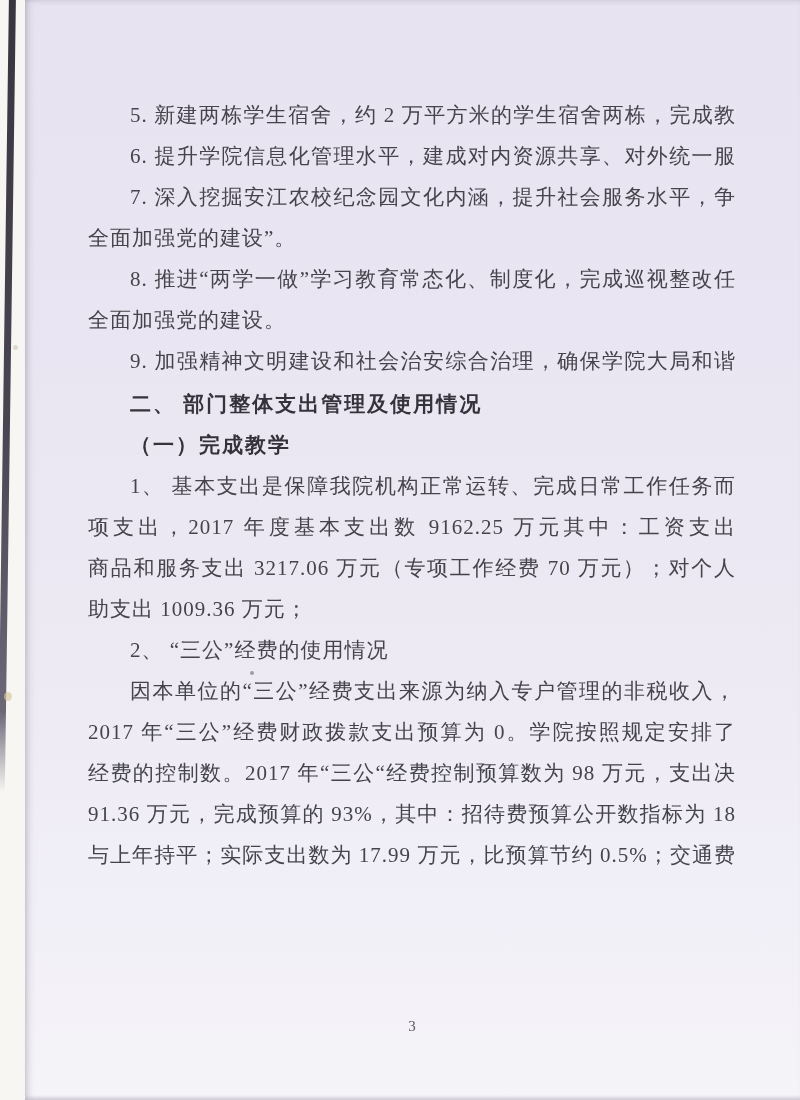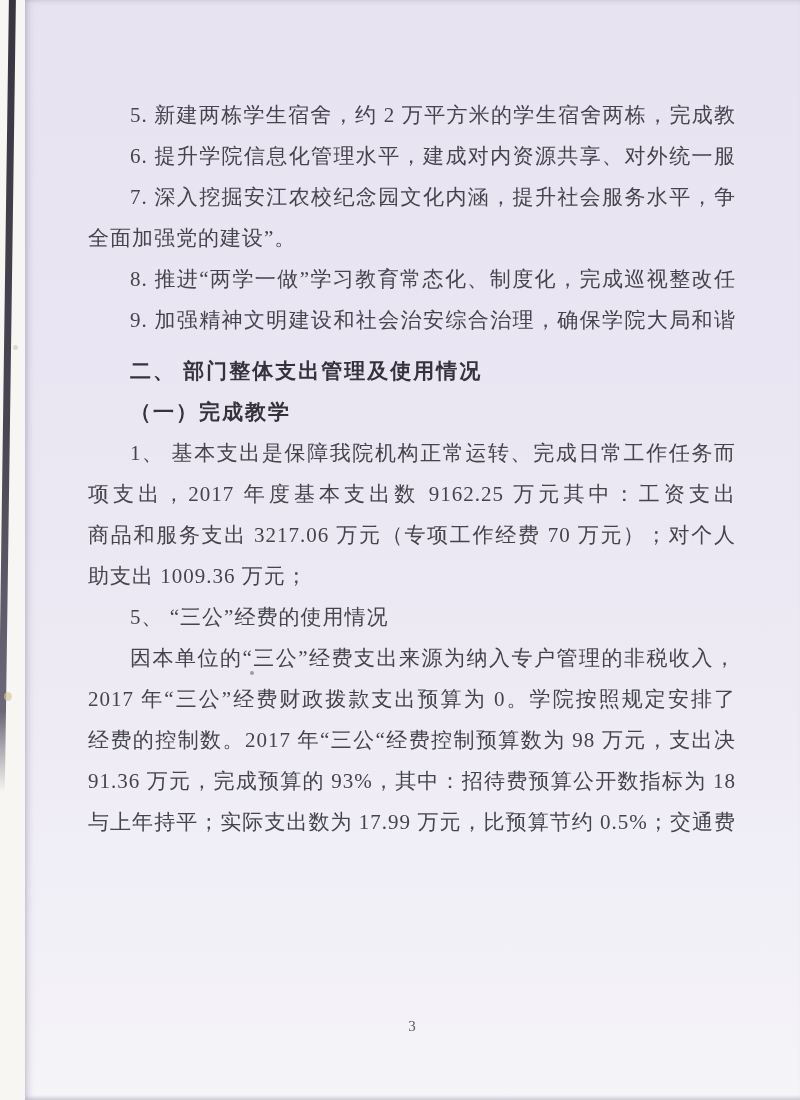--- a/index.html
+++ b/index.html
@@ -75,21 +75,21 @@
     white-space: normal;
     text-align: justify;
     text-align-last: justify;
     overflow: hidden;
   }
   .line.bold {
     font-weight: bold;
     color: #34333b;
     letter-spacing: 2px;
   }
-  .line.gap { margin-top: 10px; }
+  .line.gap { margin-top: 2px; }
   .pagenum {
     position: absolute;
     left: 88px;
     top: 1018px;
     width: 648px;
     text-align: center;
     font-size: 15px;
     color: #5a5960;
     letter-spacing: 0;
   }
@@ -111,28 +111,29 @@
   <div class="edge-line"></div>
   <div class="bottom-edge"></div>
 
   <div class="textblock">
 
   <div class="line indent fill">5. 新建两栋学生宿舍，约 2 万平方米的学生宿舍两栋，完成教学、实</div>
       <div class="line indent fill">6. 提升学院信息化管理水平，建成对内资源共享、对外统一服务的信</div>
       <div class="line indent fill">7. 深入挖掘安江农校纪念园文化内涵，提升社会服务水平，争创“全</div>
       <div class="line">全面加强党的建设”。</div>
       <div class="line indent fill">8. 推进“两学一做”学习教育常态化、制度化，完成巡视整改任务，</div>
+      <div class="line">全面加强党的建设。</div>
       <div class="line indent fill">9. 加强精神文明建设和社会治安综合治理，确保学院大局和谐稳定，</div>
       <div class="line indent bold gap">二、 部门整体支出管理及使用情况</div>
       <div class="line indent bold">（一）完成教学</div>
       <div class="line indent fill">1、 基本支出是保障我院机构正常运转、完成日常工作任务而发生的各</div>
       <div class="line fill">项支出，2017 年度基本支出数 9162.25 万元其中：工资支出 4516.66 万元；</div>
       <div class="line fill">商品和服务支出 3217.06 万元（专项工作经费 70 万元）；对个人和家庭补</div>
       <div class="line">助支出 1009.36 万元；</div>
-      <div class="line indent">5、 “三公”经费的使用情况</div>
+      <div class="line indent">2、 “三公”经费的使用情况</div>
       <div class="line indent fill">因本单位的“三公”经费支出来源为纳入专户管理的非税收入，因此</div>
       <div class="line fill">2017 年“三公”经费财政拨款支出预算为 0。学院按照规定安排了 “三公”</div>
       <div class="line fill">经费的控制数。2017 年“三公“经费控制预算数为 98 万元，支出决算为</div>
       <div class="line fill">91.36 万元，完成预算的 93%，其中：招待费预算公开数指标为 18 万元，</div>
       <div class="line fill">与上年持平；实际支出数为 17.99 万元，比预算节约 0.5%；交通费学院预</div>
     </div>
 
   <div class="pagenum">3</div>
 
   <div class="speck s1"></div>

